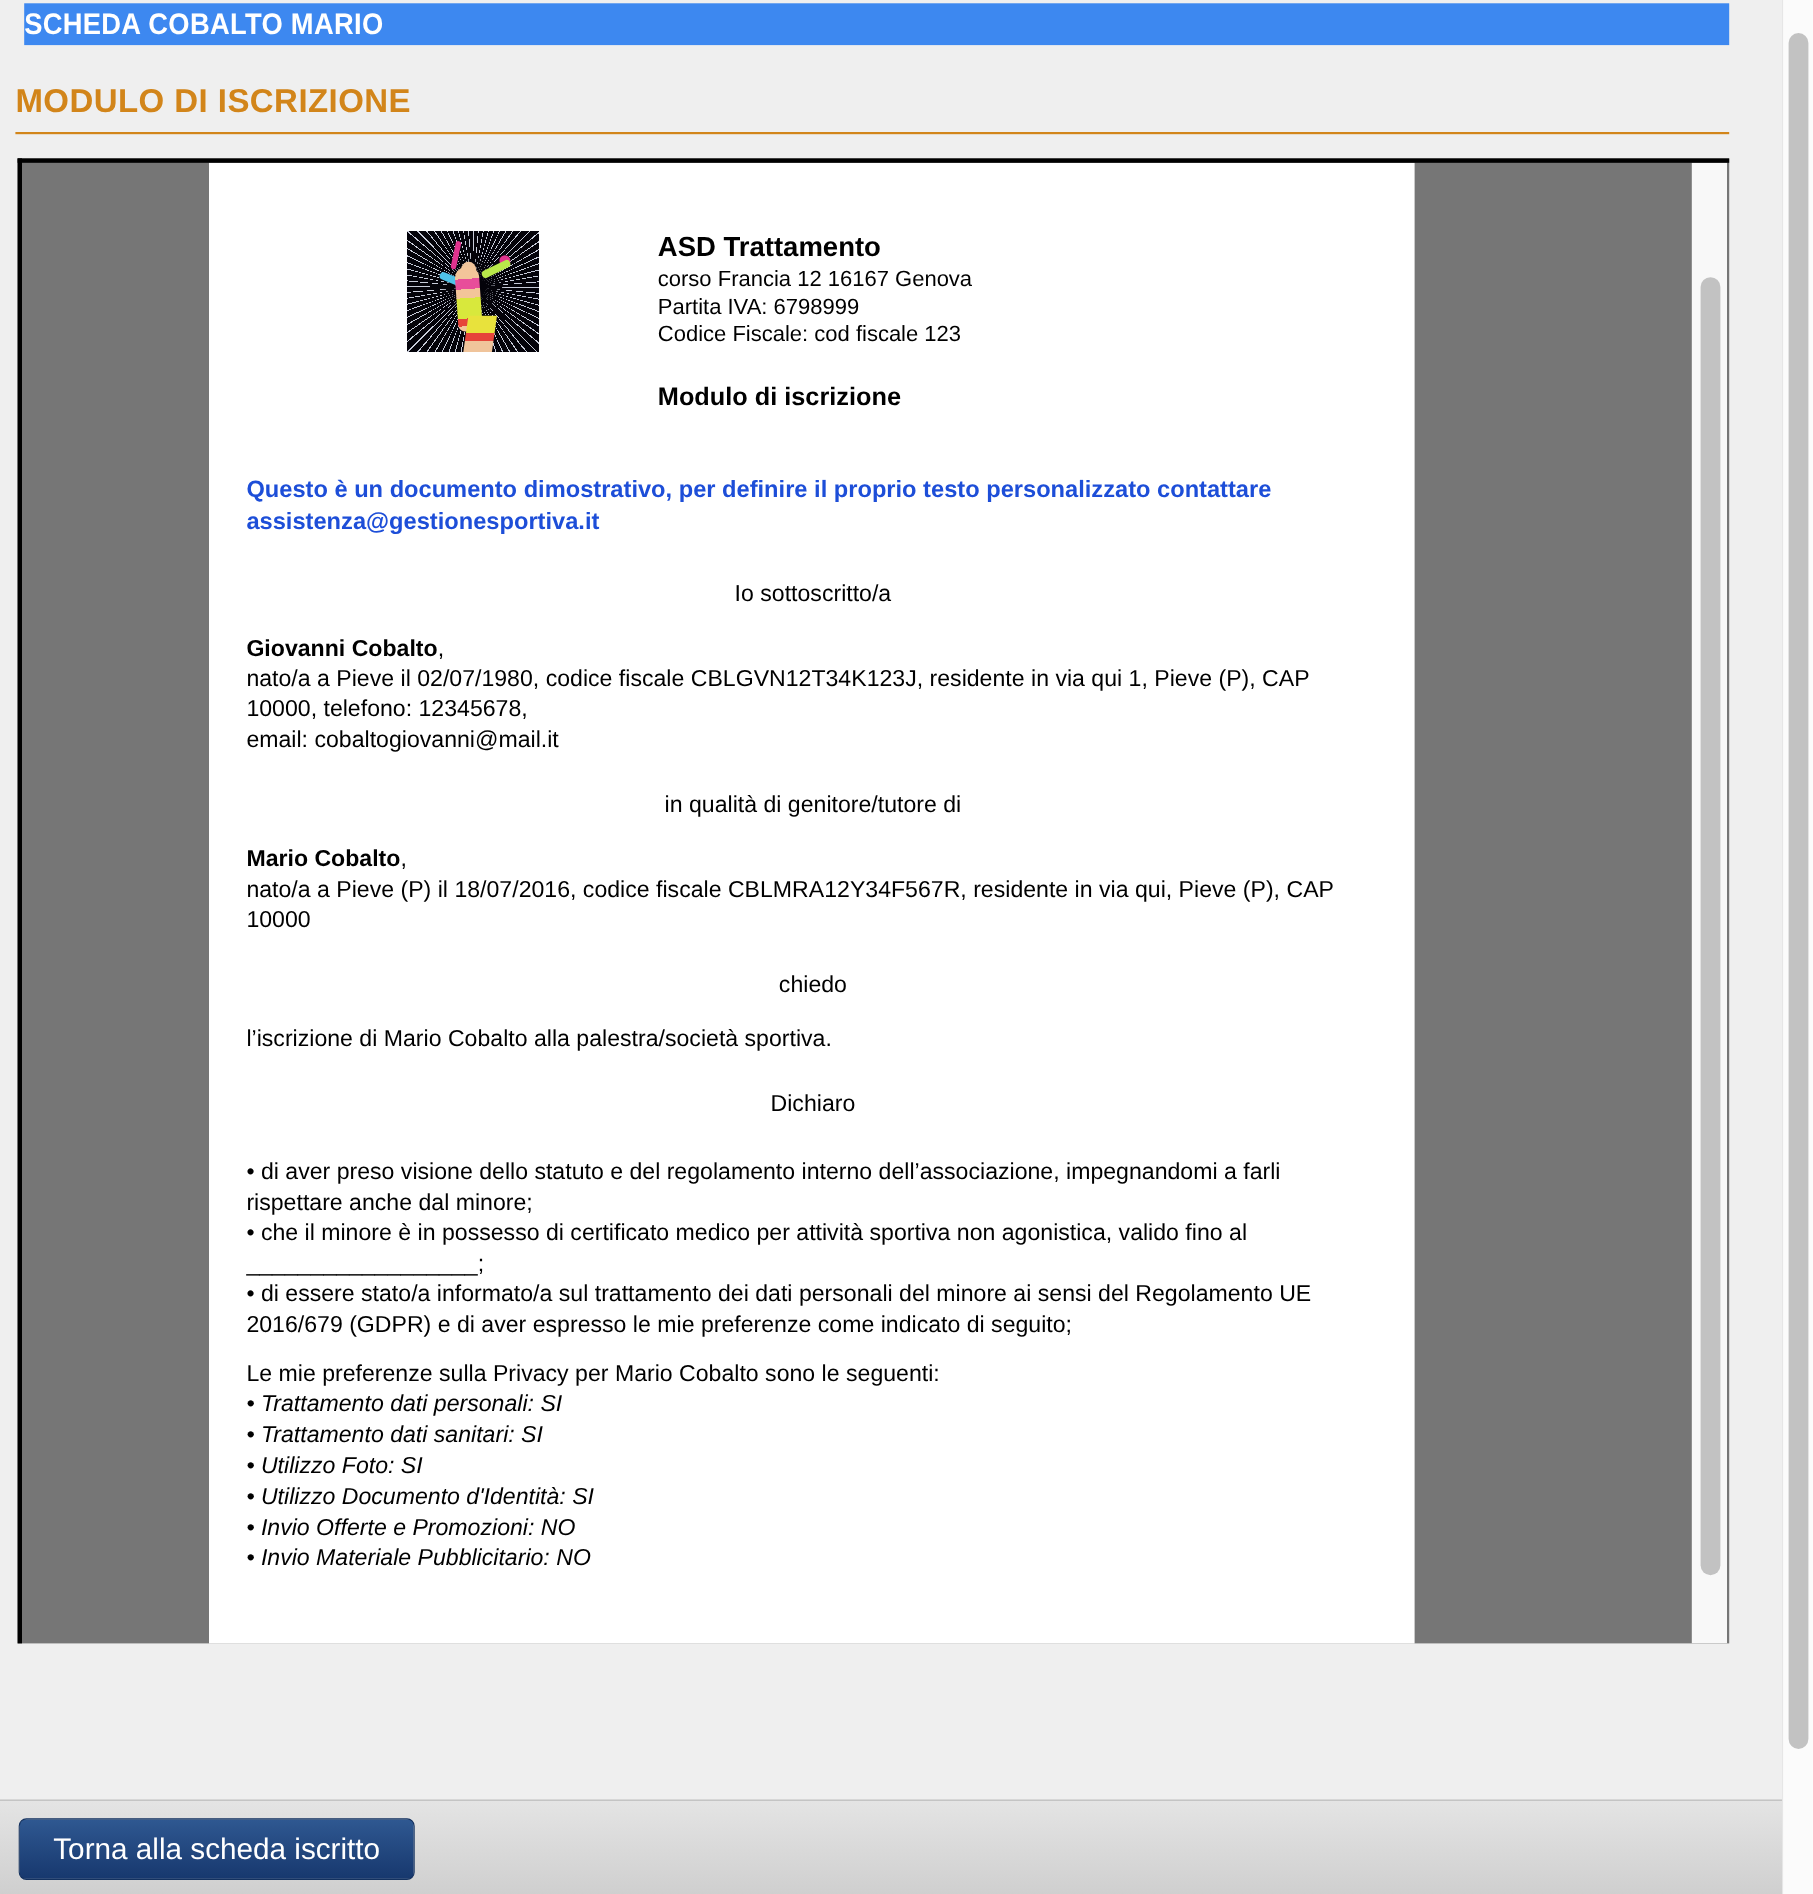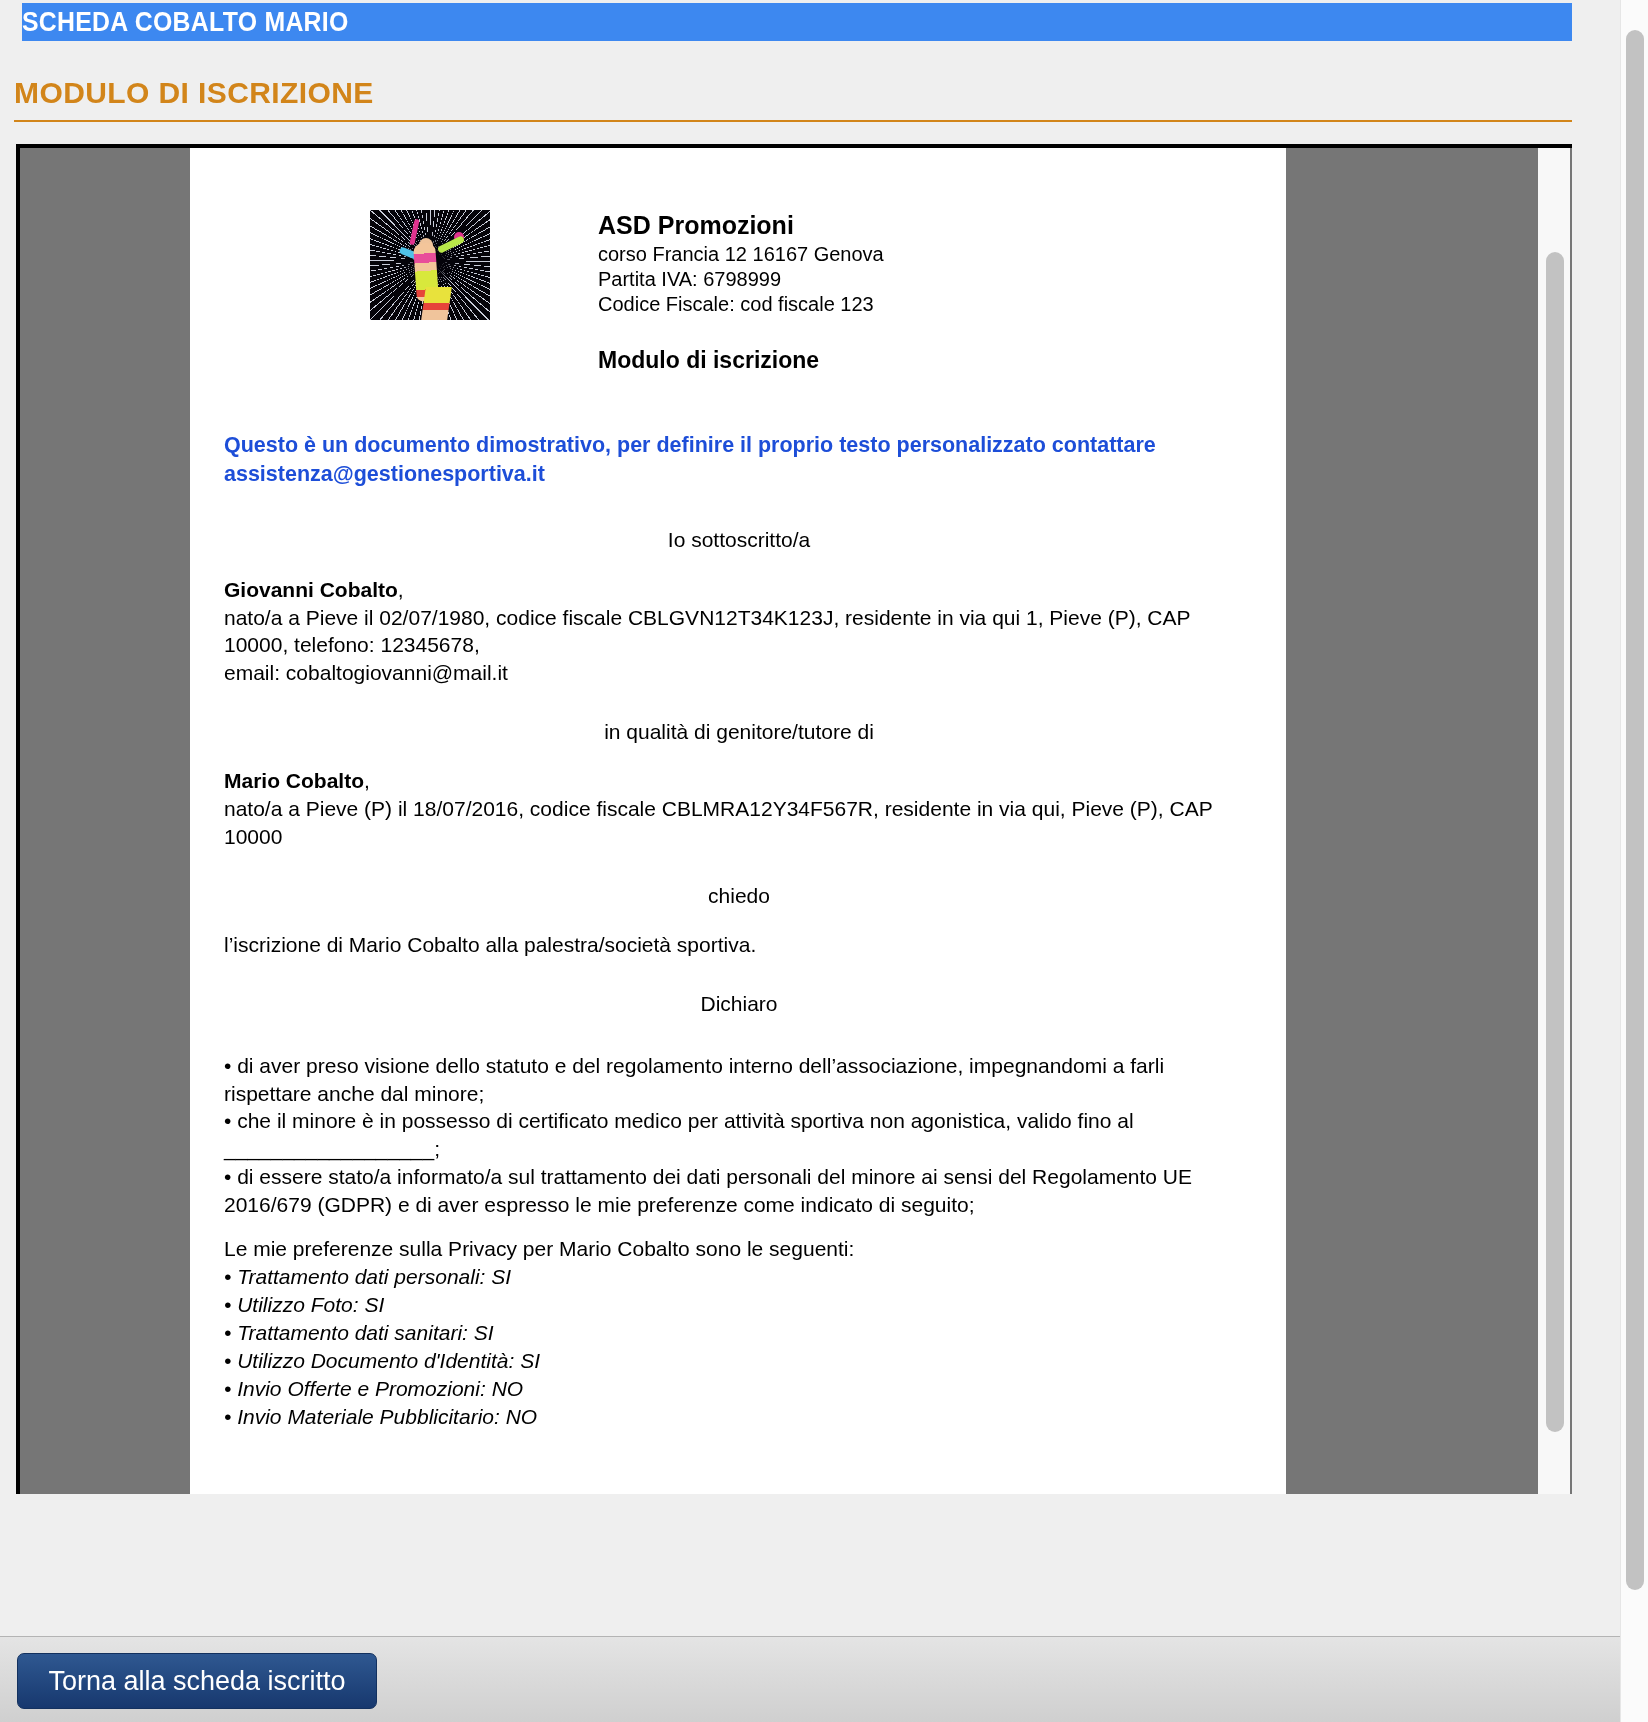--- a/index.html
+++ b/index.html
@@ -309,21 +309,21 @@
           <div class="burst"></div>
           <div class="club"></div>
           <div class="ball"></div>
           <div class="arm-l"></div>
           <div class="arm-r"></div>
           <div class="head"></div>
           <div class="body"></div>
           <div class="legs"></div>
         </div>
         <div class="company">
-          <div class="company-name">ASD Promozioni</div>
+          <div class="company-name">ASD Trattamento</div>
           <div class="company-line">corso Francia 12 16167 Genova</div>
           <div class="company-line">Partita IVA: 6798999</div>
           <div class="company-line">Codice Fiscale: cod fiscale 123</div>
         </div>
       </div>
 
       <div class="doc-subtitle">Modulo di iscrizione</div>
 
       <div class="notice">Questo è un documento dimostrativo, per definire il proprio testo personalizzato contattare assistenza@gestionesportiva.it</div>
 
@@ -352,22 +352,22 @@
 
       <div class="decl">
         <div>• di aver preso visione dello statuto e del regolamento interno dell’associazione, impegnandomi a farli rispettare anche dal minore;</div>
         <div>• che il minore è in possesso di certificato medico per attività sportiva non agonistica, valido fino al __________________;</div>
         <div>• di essere stato/a informato/a sul trattamento dei dati personali del minore ai sensi del Regolamento UE 2016/679 (GDPR) e di aver espresso le mie preferenze come indicato di seguito;</div>
       </div>
 
       <div class="prefs">
         <div>Le mie preferenze sulla Privacy per Mario Cobalto sono le seguenti:</div>
         <div class="it">• Trattamento dati personali: SI</div>
+        <div class="it">• Trattamento dati sanitari: SI</div>
         <div class="it">• Utilizzo Foto: SI</div>
-        <div class="it">• Trattamento dati sanitari: SI</div>
         <div class="it">• Utilizzo Documento d'Identità: SI</div>
         <div class="it">• Invio Offerte e Promozioni: NO</div>
         <div class="it">• Invio Materiale Pubblicitario: NO</div>
 
       </div>
 
     </div>
 
     <div class="viewer-scrollbar">
       <div class="viewer-scrollbar-thumb"></div>

